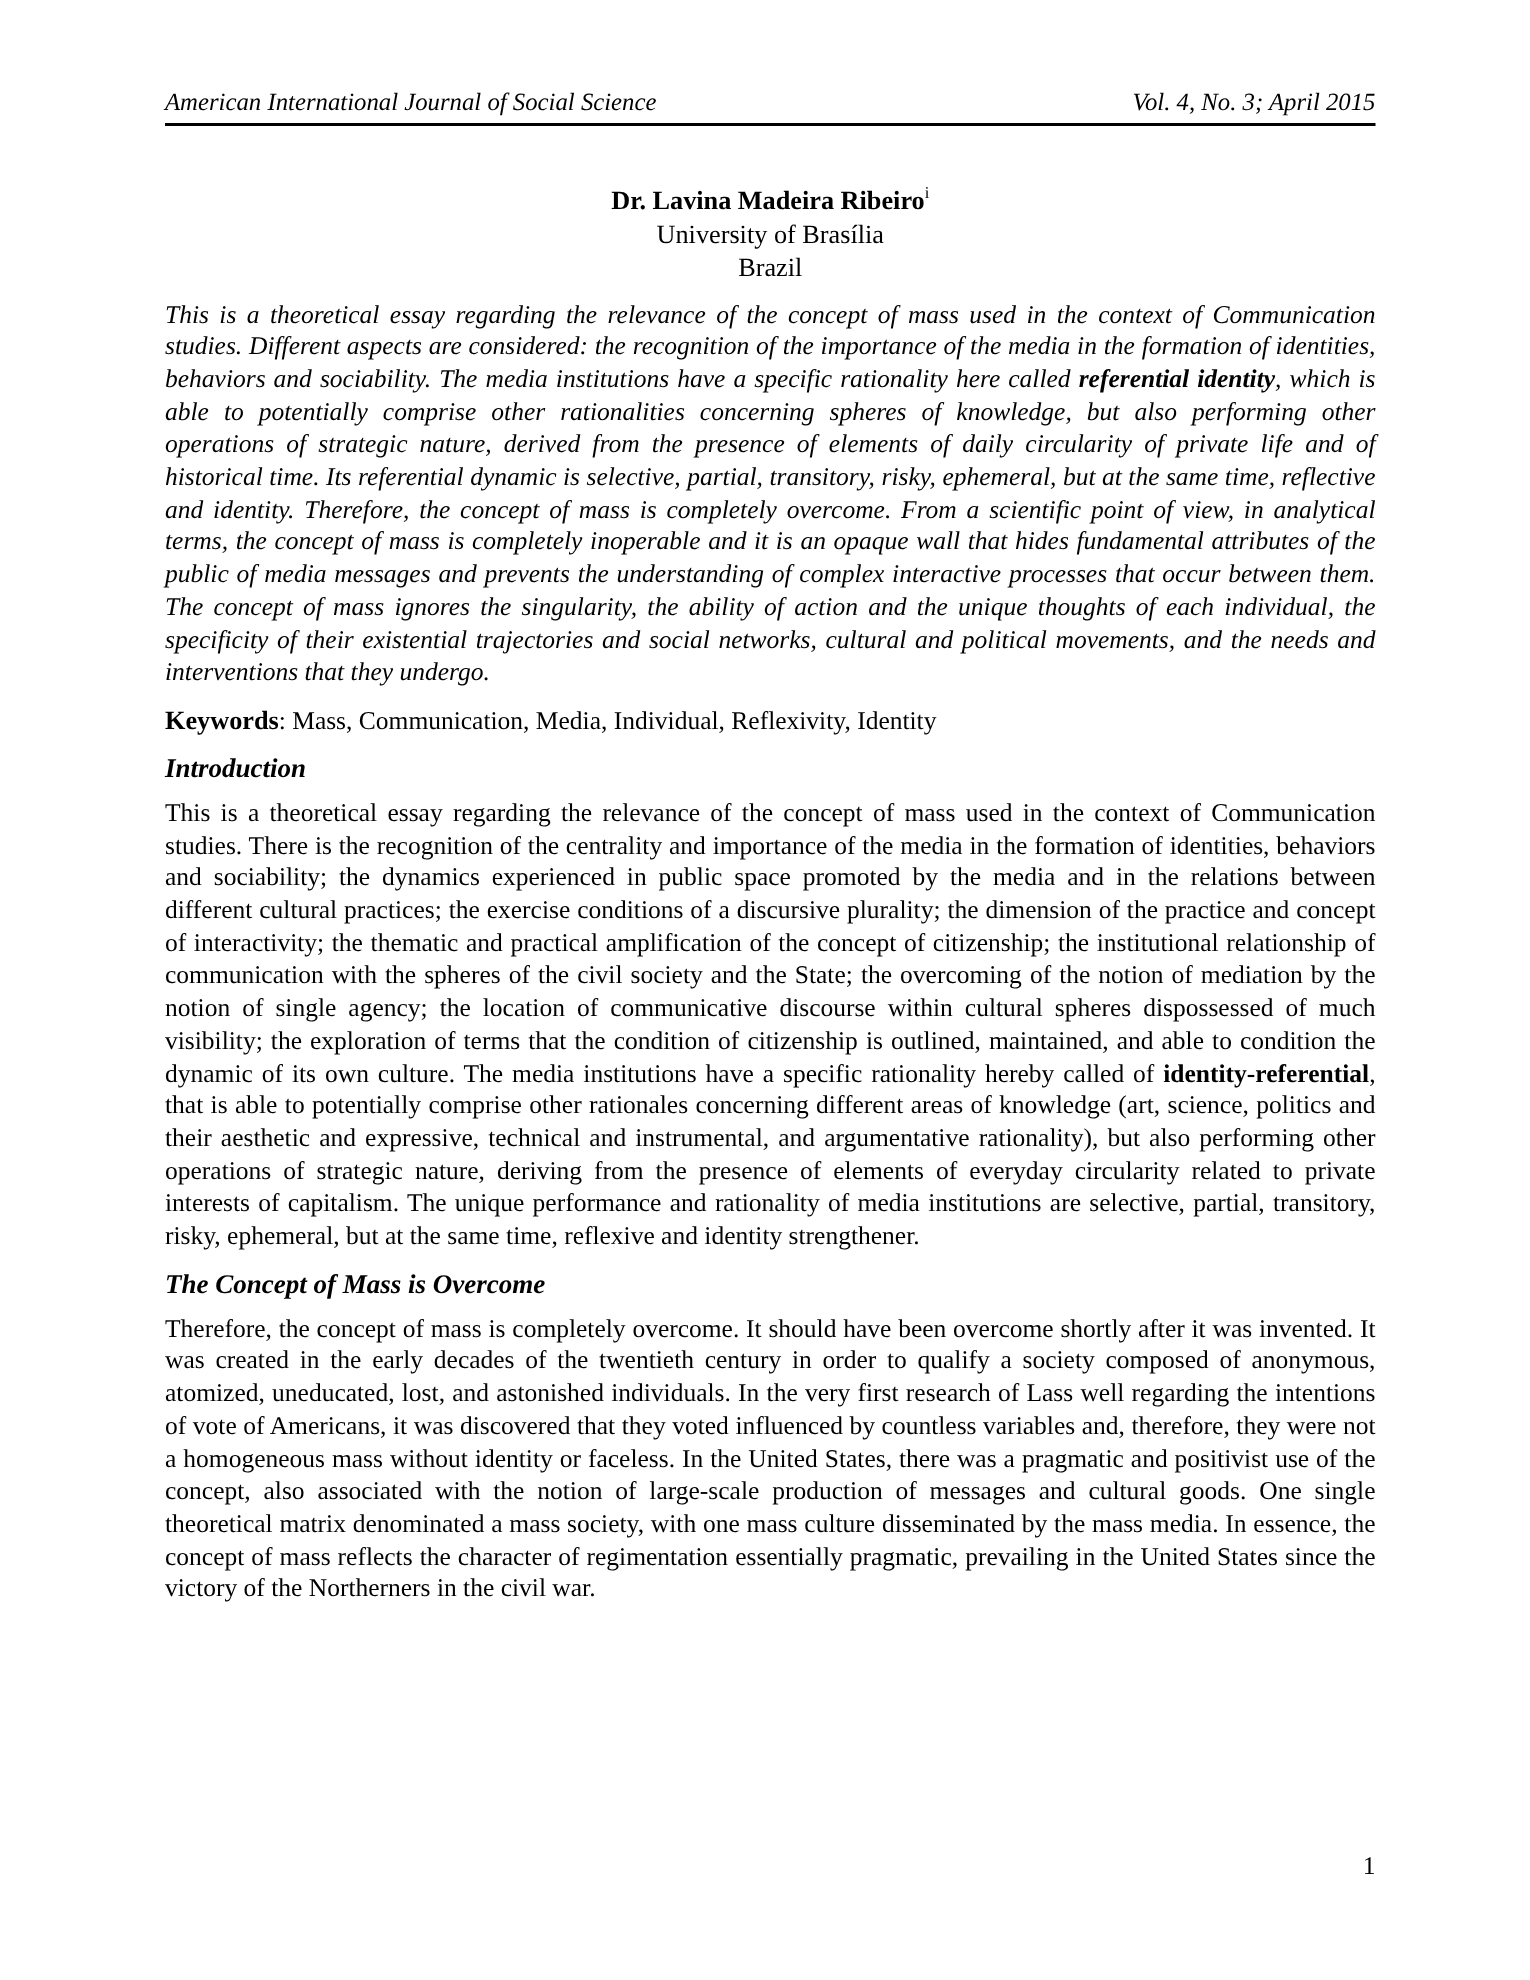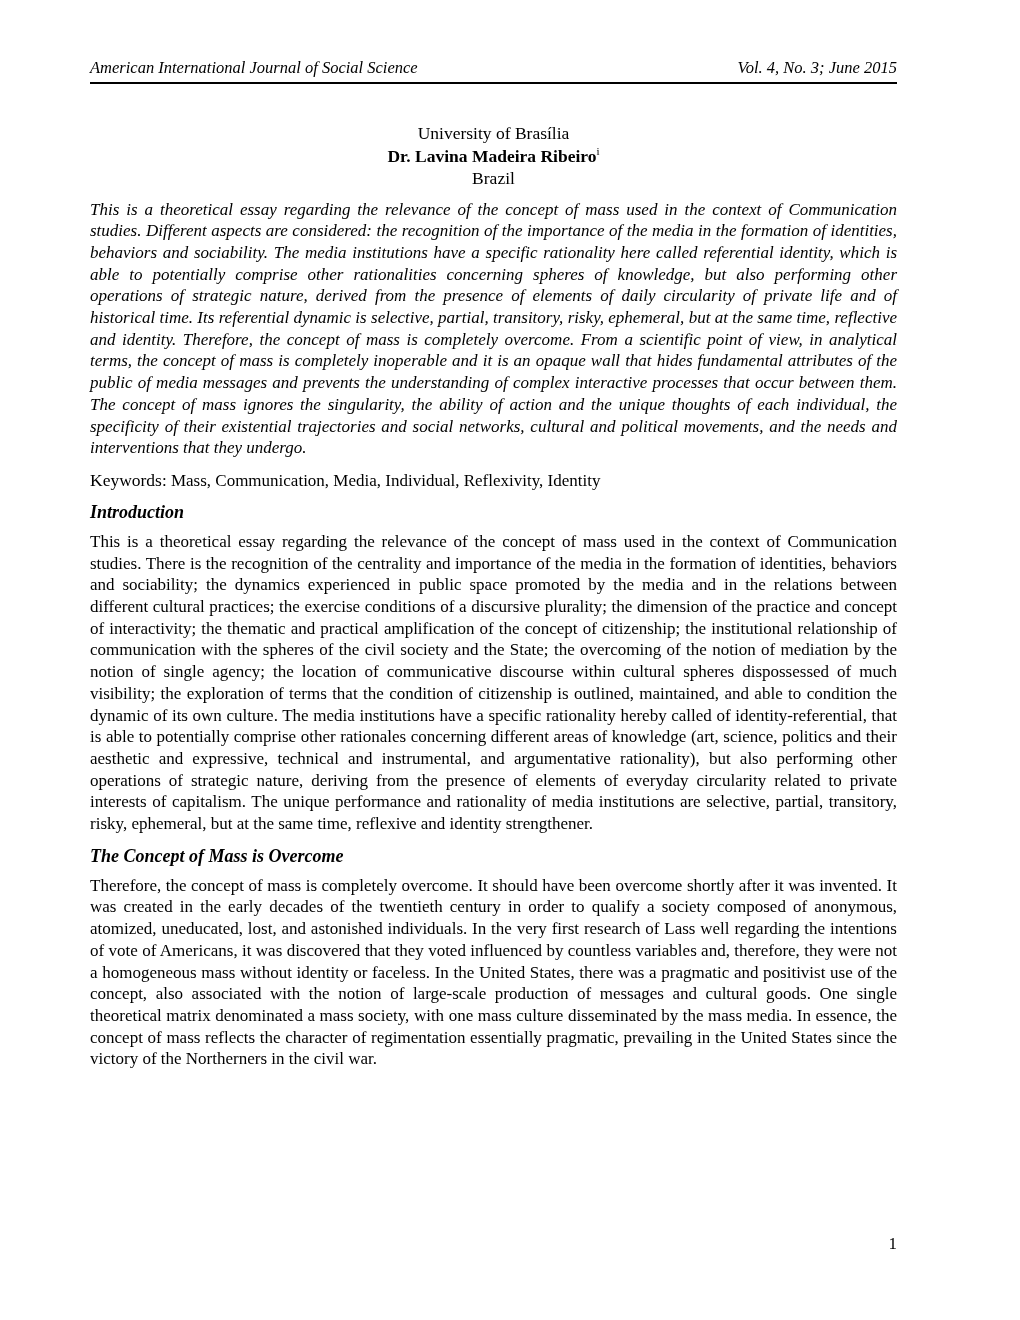--- a/index.html
+++ b/index.html
@@ -11,20 +11,21 @@
     font-family: "Liberation Serif", serif;
     position: relative;
     overflow: hidden;
   }
   .page {
     box-sizing: border-box;
     width: 987px;
     height: 1320px;
     padding: 58px 90px 0 90px;
     position: relative;
+    margin-left: 20px;
   }
   .header {
     display: flex;
     justify-content: space-between;
     align-items: baseline;
     font-style: italic;
     font-size: 16.5px;
     border-bottom: 2px solid #000;
     padding-bottom: 4px;
   }
@@ -47,26 +48,26 @@
     font-size: 17.5px;
     margin-top: 70px;
   }
   .abstract-text {
     font-style: italic;
     text-align: justify;
     font-size: 17px;
     line-height: 21.7px;
     margin-top: 9px;
   }
-  .b { font-weight: normal; }
+  .b { font-weight: bold; }
   .keywords-line {
     margin-top: 11px;
     font-size: 17px;
   }
-  .keywords-label { font-weight: normal; font-size: 17.5px; text-align: right; }
+  .keywords-label { font-weight: bold; font-size: 17.5px; text-align: right; }
   .section-heading {
     font-weight: bold;
     font-style: italic;
     font-size: 18px;
     margin-top: 11px;
   }
   .body-text {
     text-align: justify;
     font-size: 17px;
     line-height: 21.7px;
@@ -79,27 +80,27 @@
     font-size: 17px;
   }
 </style>
 </head>
 <body>
 
 <div class="page">
 
   <div class="header">
     <span>American International Journal of Social Science</span>
-    <span>Vol. 4, No. 3; June 2015</span>
+    <span>Vol. 4, No. 3; April 2015</span>
   </div>
 
 
   <div class="author-block">
+    <div><span class="author-name">Dr. Lavina Madeira Ribeiro</span><sup>i</sup></div>
     <div>University of Brasília</div>
-    <div><span class="author-name">Dr. Lavina Madeira Ribeiro</span><sup>i</sup></div>
     <div>Brazil</div>
   </div>
 
 
   <div class="abstract-text"><span>This is a theoretical essay regarding the relevance of the concept of mass used in the context of Communication studies. Different aspects are considered: the recognition of the importance of the media in the formation of identities, behaviors and sociability. The media institutions have a specific rationality here called </span><span class="b">referential identity</span><span>, which is able to potentially comprise other rationalities concerning spheres of knowledge, but also performing other operations of strategic nature, derived from the presence of elements of daily circularity of private life and of historical time. Its referential dynamic is selective, partial, transitory, risky, ephemeral, but at the same time, reflective and identity. Therefore, the concept of mass is completely overcome. From a scientific point of view, in analytical terms, the concept of mass is completely inoperable and it is an opaque wall that hides fundamental attributes of the public of media messages and prevents the understanding of complex interactive processes that occur between them. The concept of mass ignores the singularity, the ability of action and the unique thoughts of each individual, the specificity of their existential trajectories and social networks, cultural and political movements, and the needs and interventions that they undergo.</span></div>
 
   <div class="keywords-line"><span class="keywords-label">Keywords</span><span>: Mass, Communication, Media, Individual, Reflexivity, Identity</span></div>
 
   <div class="section-heading">Introduction</div>
 

